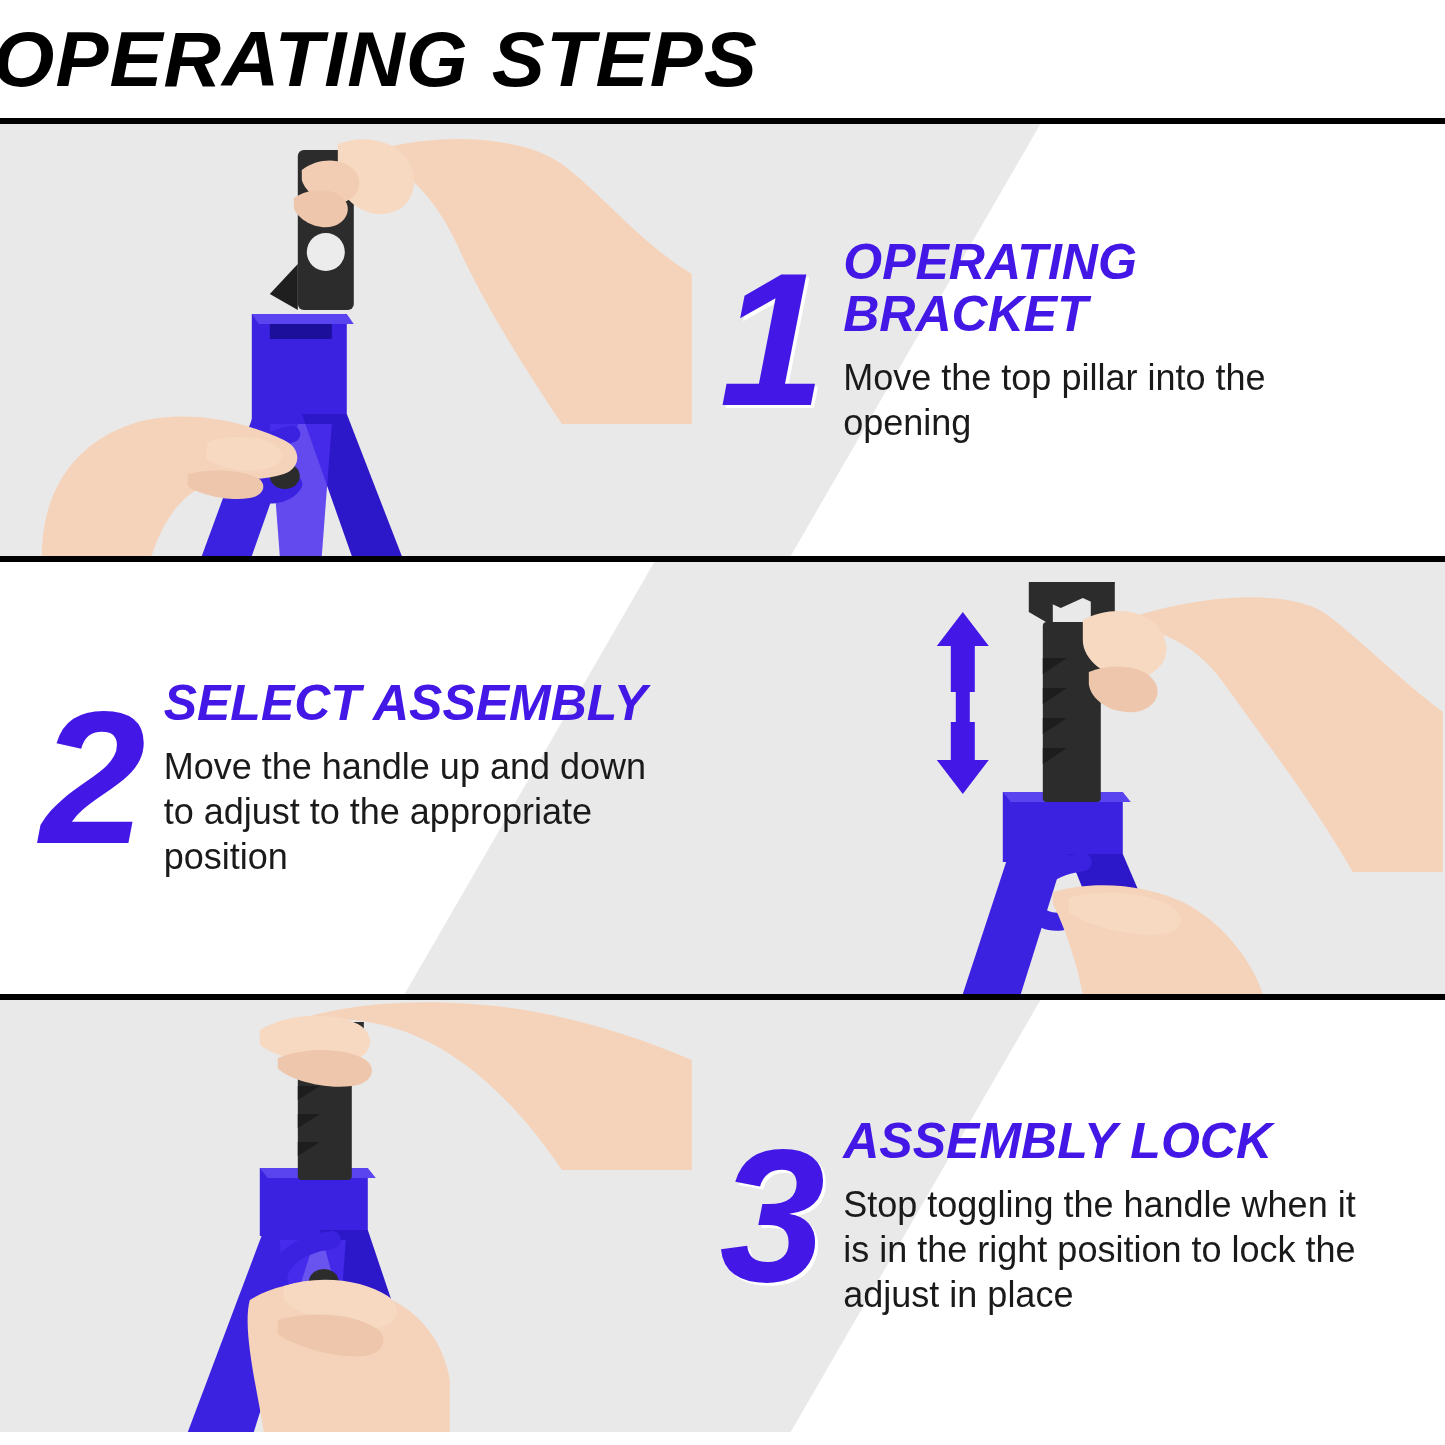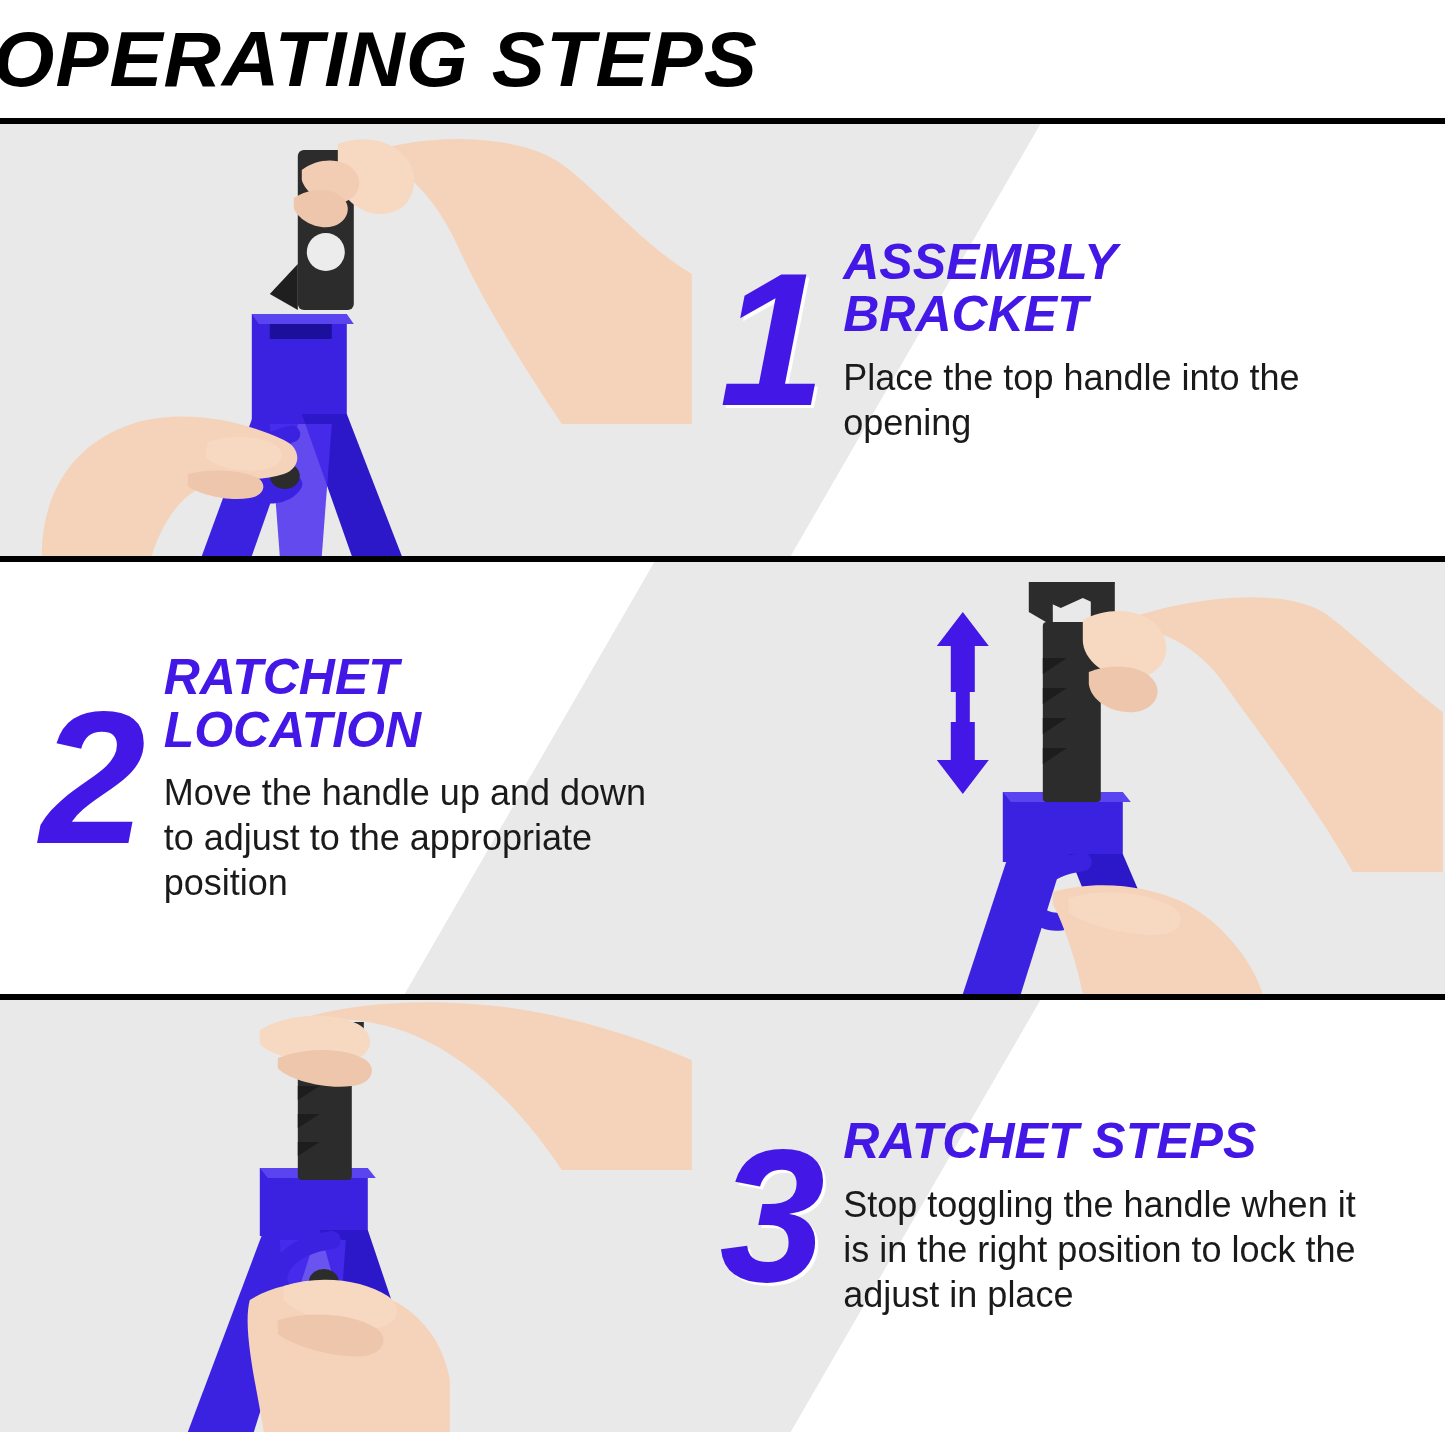--- a/index.html
+++ b/index.html
@@ -195,35 +195,35 @@
                        C246 350 216 344 204 334 Z" fill="#f7d9c2"></path>
               <path d="M186 350 C210 344 240 346 256 354 C266 360 262 372 248 374
                        C226 378 196 370 186 362 Z" fill="#eec6ab"></path>
             </g>
           </svg>
         </div>
       </div>
       <div class="text-cell">
         <div class="step-number">1</div>
         <div class="step-text">
-          <p class="step-head">ASSEMBLY BRACKET</p>
-          <p class="step-body">Place the top handle into the opening</p>
+          <p class="step-head">OPERATING BRACKET</p>
+          <p class="step-body">Move the top pillar into the opening</p>
         </div>
       </div>
     </div>
   </div>
   <div class="divider"></div>
 
   <div class="panel panel-photo-right panel-2">
     <div class="bg-grey"></div>
     <div class="panel-inner">
       <div class="text-cell">
         <div class="step-number">2</div>
         <div class="step-text">
-          <p class="step-head">RATCHET LOCATION</p>
+          <p class="step-head">SELECT ASSEMBLY</p>
           <p class="step-body">Move the handle up and down to adjust to the appropriate position</p>
         </div>
       </div>
       <div class="photo-cell">
         <div class="illus">
           <svg viewBox="0 0 690 432" xmlns="http://www.w3.org/2000/svg" aria-hidden="true">
 
             <g fill="#4318e6">
               <path d="M210 50 L236 84 L222 84 L222 130 L198 130 L198 84 L184 84 Z"></path>
               <rect x="203" y="128" width="14" height="42"></rect>
@@ -319,20 +319,20 @@
                        C340 332 292 312 282 300 Z" fill="#f7d9c2"></path>
               <path d="M276 320 C312 310 352 314 374 328 C388 337 382 354 362 356
                        C330 359 288 344 276 334 Z" fill="#eec6ab"></path>
             </g>
           </svg>
         </div>
       </div>
       <div class="text-cell">
         <div class="step-number">3</div>
         <div class="step-text">
-          <p class="step-head">RATCHET STEPS</p>
+          <p class="step-head">ASSEMBLY LOCK</p>
           <p class="step-body">Stop toggling the handle when it is in the right position to lock the adjust in place</p>
         </div>
       </div>
     </div>
   </div>
 
 </div>
 
 </body></html>

